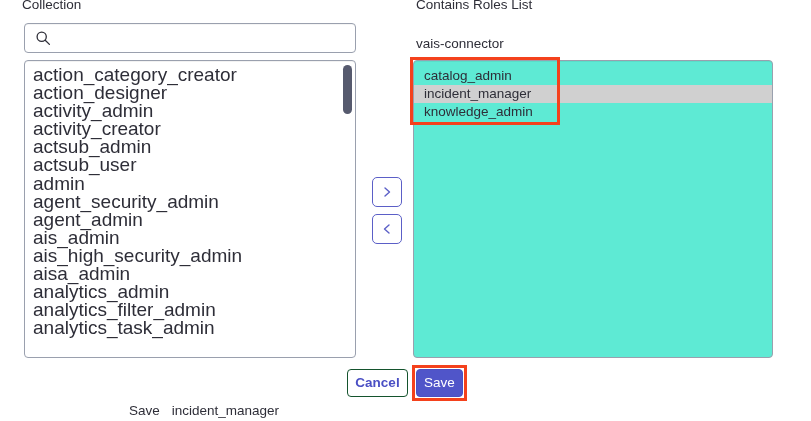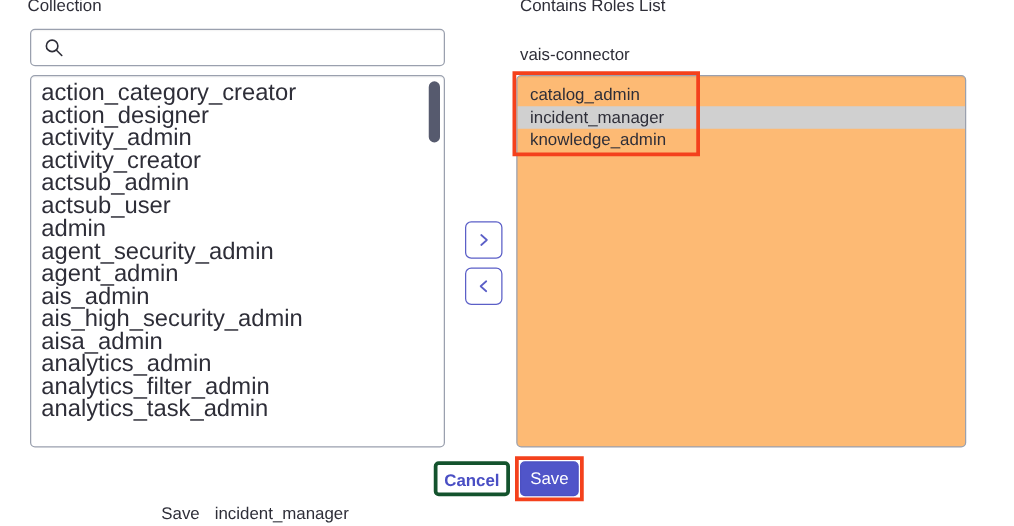--- a/index.html
+++ b/index.html
@@ -141,21 +141,21 @@
 
   #roles-list {
     position: absolute;
     left: 413px;
     top: 60px;
     width: 360px;
     height: 298px;
     box-sizing: border-box;
     border: 1px solid #9aa0ae;
     border-radius: 4px;
-    background: #fdba74;
+    background: #5eead4;
     overflow: hidden;
     box-shadow: inset 0 1px 0 rgba(0,0,0,0.05);
   }
   #roles-list .inner {
     position: absolute;
     left: 0;
     top: 6px;
     right: 0;
   }
   .role-item {
@@ -171,21 +171,21 @@
   }
 
   
   #cancel-button {
     position: absolute;
     left: 347px;
     top: 369px;
     width: 61px;
     height: 28px;
     box-sizing: border-box;
-    border: 3px solid #14532d;
+    border: 1px solid #14532d;
     border-radius: 4px;
     background: #ffffff;
     color: #4a4fc4;
     font-family: "Liberation Sans", sans-serif;
     font-size: 13.5px;
     font-weight: 700;
     cursor: pointer;
     padding: 0;
     line-height: 26px;
   }

